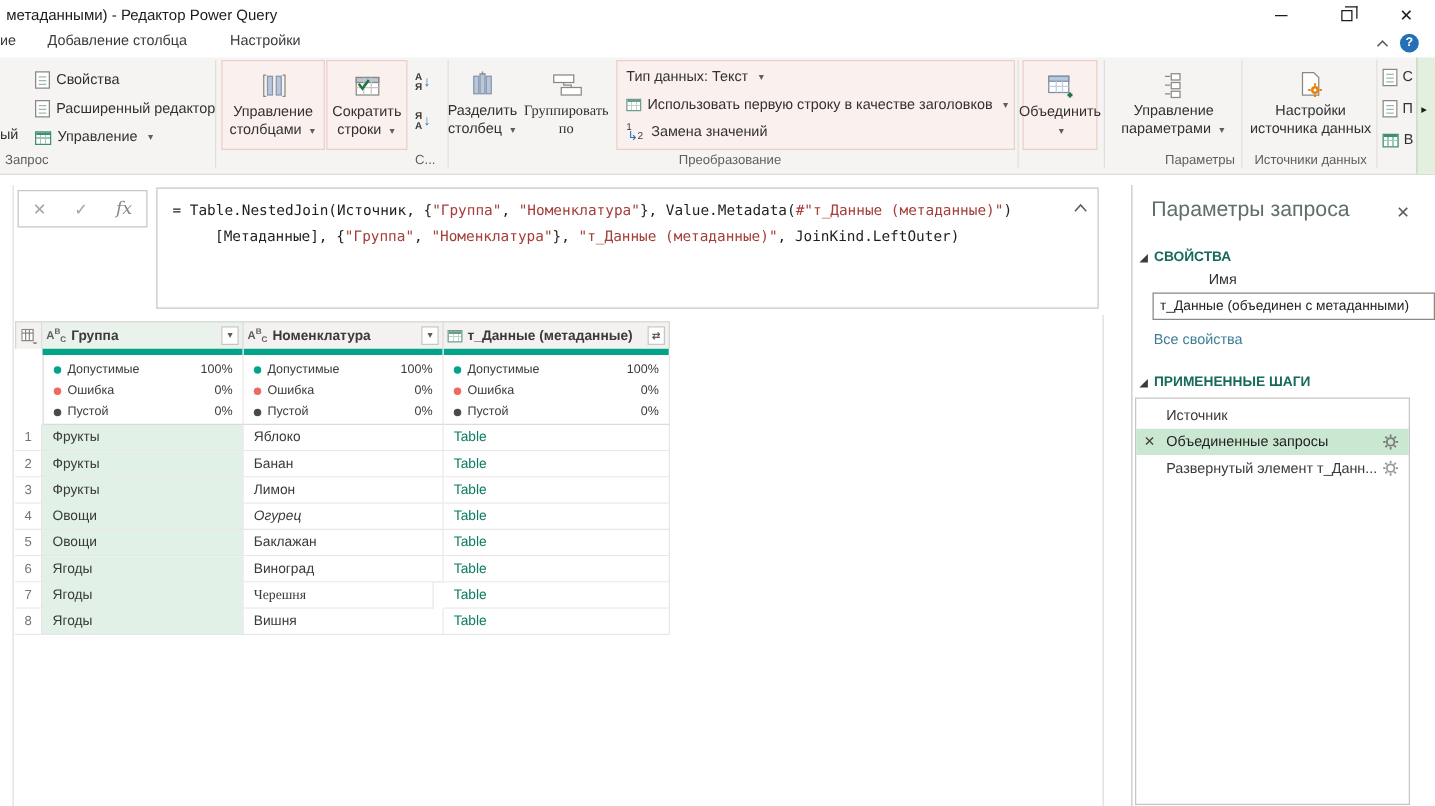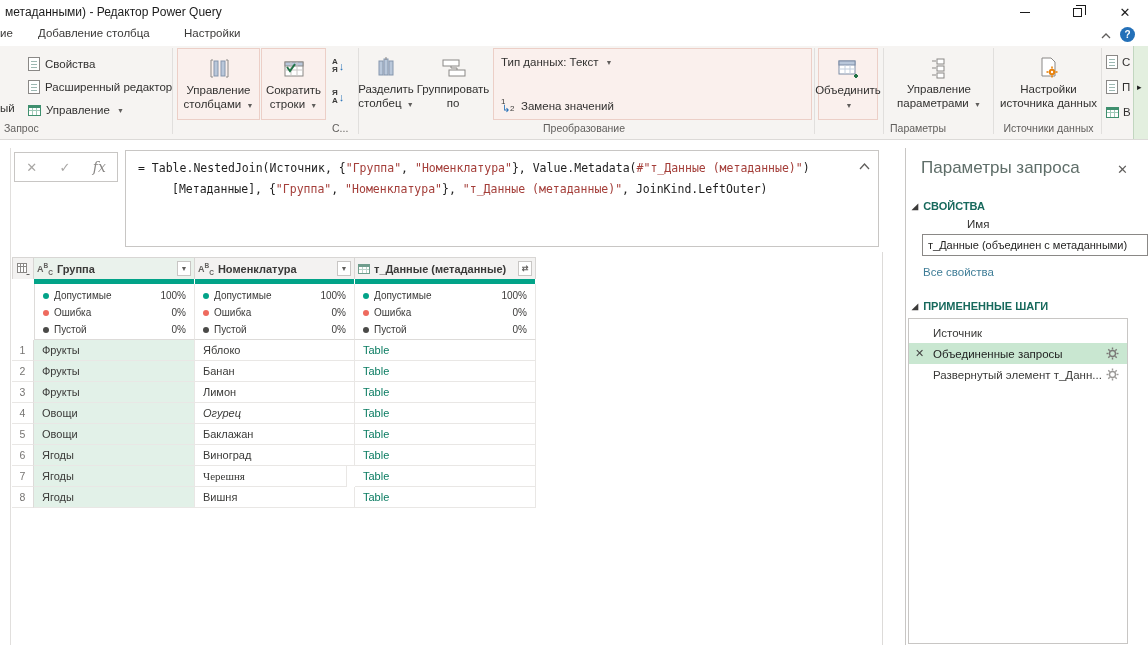--- a/index.html
+++ b/index.html
@@ -195,34 +195,39 @@
       <span class="bico">
         <svg width="22" height="22" viewBox="0 0 22 22">
             <rect x="4" y="4" width="4" height="14" fill="#b9c7da" stroke="#8596ad"></rect>
             <rect x="9" y="2" width="4" height="16" fill="#b9c7da" stroke="#8596ad"></rect>
             <rect x="14" y="4" width="4" height="14" fill="#b9c7da" stroke="#8596ad"></rect>
             <line x1="11" y1="0" x2="11" y2="3" stroke="#8a8886"></line>
           </svg>
       </span>
       <div class="bl"><span>Разделить столбец</span> <span class="caret">▼</span></div>
     </div>
-    <div class="bigbtn" style="left:416px; width:74px;">
+    <div class="bigbtn" style="left:416px; width:74px;font-family:Liberation Serif, serif;">
       <span class="bico">
         <svg width="26" height="20" viewBox="0 0 26 20">
             <rect x="3" y="2" width="16" height="6" fill="#fff" stroke="#8a8886"></rect>
             <rect x="9" y="12" width="16" height="6" fill="#fff" stroke="#8a8886"></rect>
             <polyline points="11,8 11,10 17,10 17,12" fill="none" stroke="#8a8886"></polyline>
           </svg>
       </span>
       <div class="bl"><span>Группировать по</span></div>
     </div>
 
     <div class="pinkbox" style="left:493px; width:319px; height:72px;"></div>
     <div class="stackrow" style="left:501px; top:6px;">
       <span>Тип данных: Текст</span>
+      <span class="caret">▼</span>
+    </div>
+    <div class="stackrow" style="left:501px; top:28px;">
+      <span class="igrid-sm"></span>
+      <span>Использовать первую строку в качестве заголовков</span>
       <span class="caret">▼</span>
     </div>
     <div class="stackrow" style="left:501px; top:50px;">
       <span class="rv1">
           <span class="n1">1</span>
           <span class="ar">↳</span>
           <span class="n2">2</span>
         </span>
       <span>Замена значений</span>
     </div>
@@ -253,21 +258,21 @@
             <rect x="9" y="2" width="7" height="5" fill="#fff" stroke="#8a8886"></rect>
             <rect x="9" y="9" width="7" height="5" fill="#fff" stroke="#8a8886"></rect>
             <rect x="9" y="16" width="7" height="5" fill="#fff" stroke="#8a8886"></rect>
             <line x1="4" y1="4" x2="8" y2="4" stroke="#8a8886"></line>
             <line x1="4" y1="11" x2="8" y2="11" stroke="#8a8886"></line>
             <line x1="4" y1="18" x2="8" y2="18" stroke="#8a8886"></line>
           </svg>
       </span>
       <div class="bl"><span>Управление параметрами</span> <span class="caret">▼</span></div>
     </div>
-    <span class="glabel" style="left:890px; width:98px; text-align:left;">Параметры</span>
+    <span class="glabel" style="left:890px; width:98px; text-align:right;">Параметры</span>
 
     <div class="rdiv" style="left:993px;"></div>
 
     <div class="bigbtn" style="left:998px; width:101px;">
       <span class="bico">
         <svg width="24" height="24" viewBox="0 0 24 24">
             <path d="M5 2 h9 l4 4 v14 h-13 z" fill="#fff" stroke="#8a8886"></path>
             <circle cx="15" cy="16" r="3.2" fill="#e8820c"></circle>
             <circle cx="15" cy="16" r="1.2" fill="#fff"></circle>
             <g stroke="#e8820c" stroke-width="1.6">

